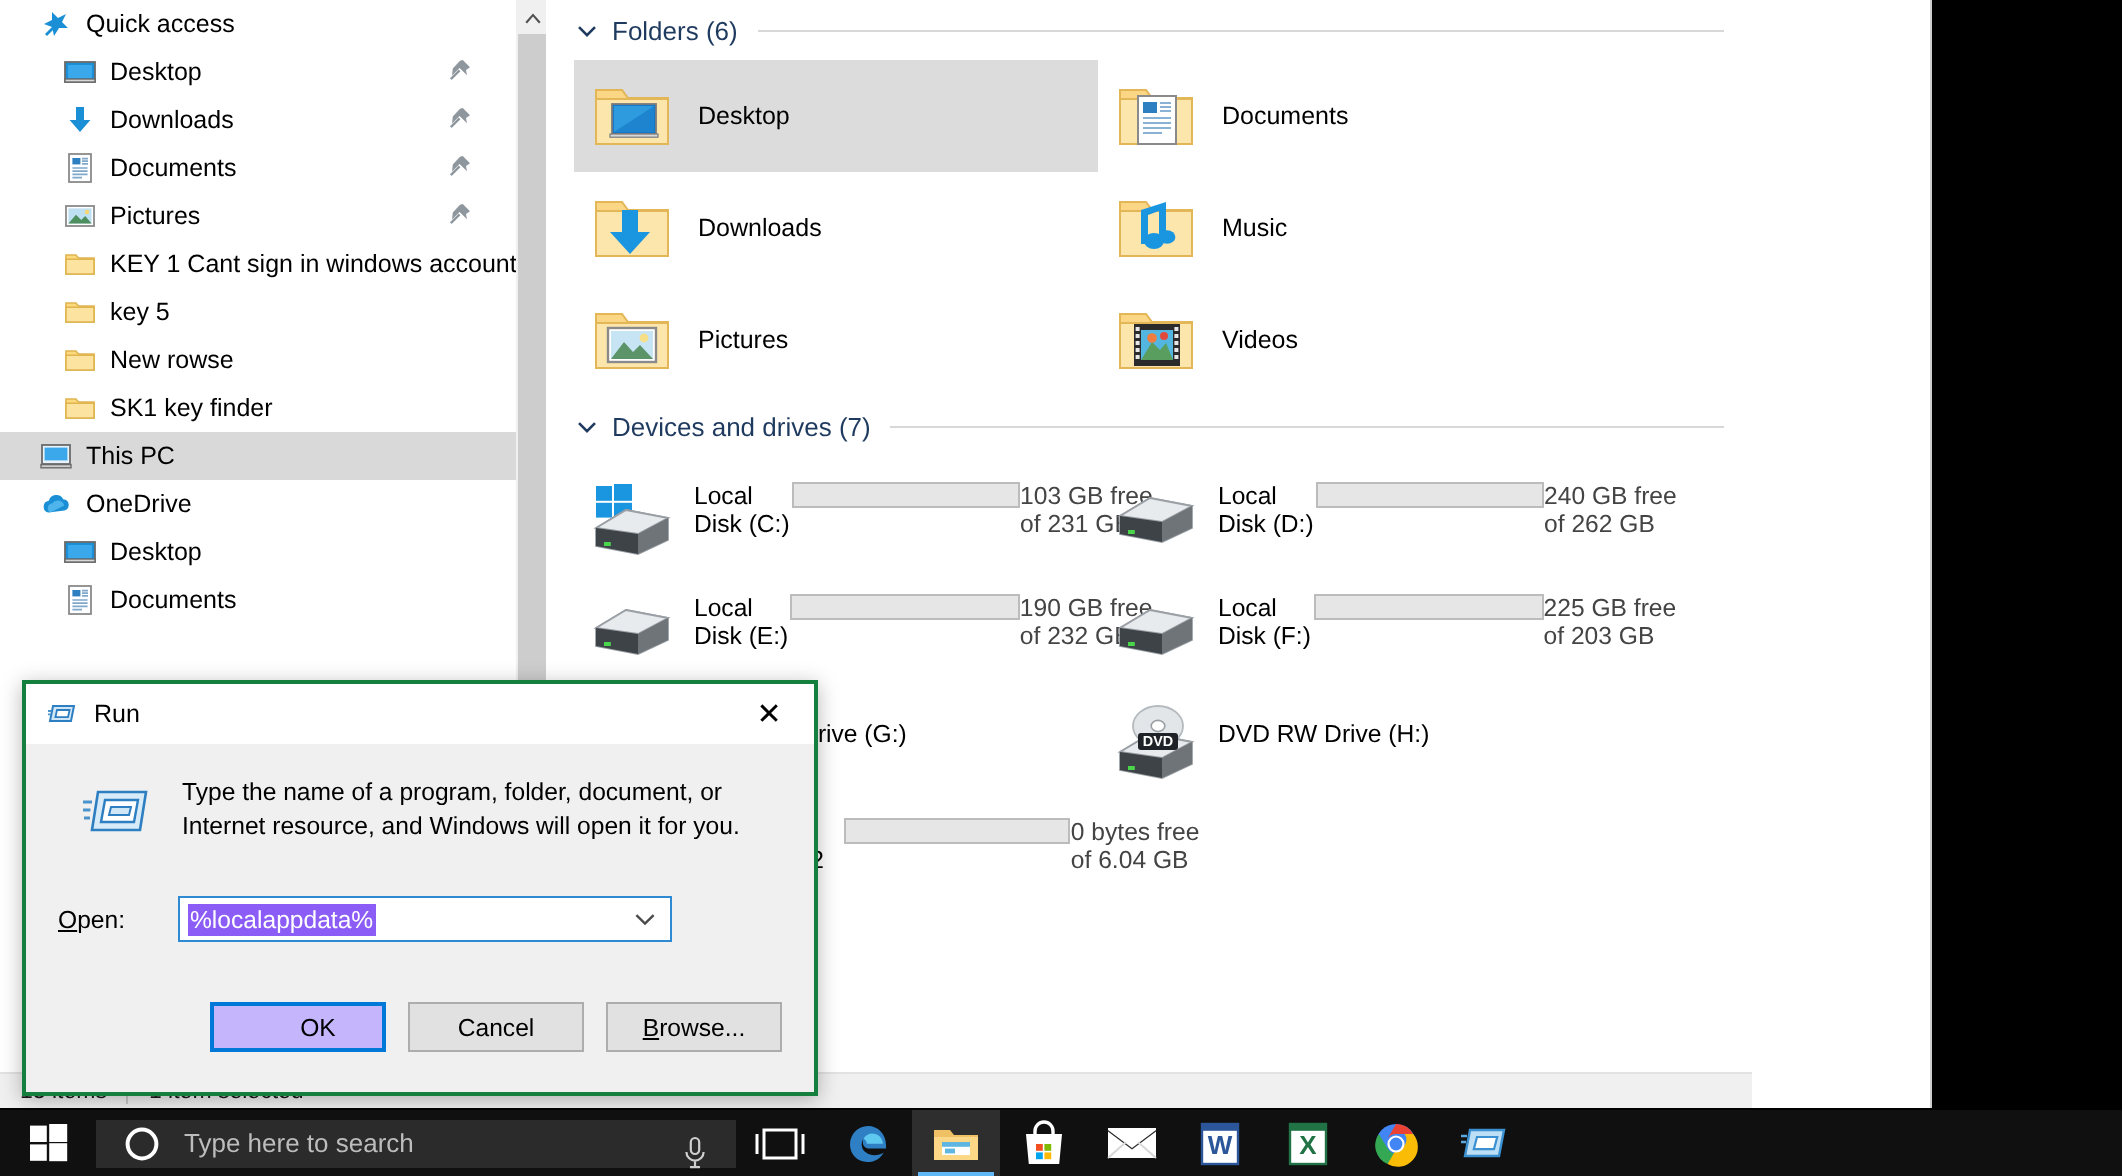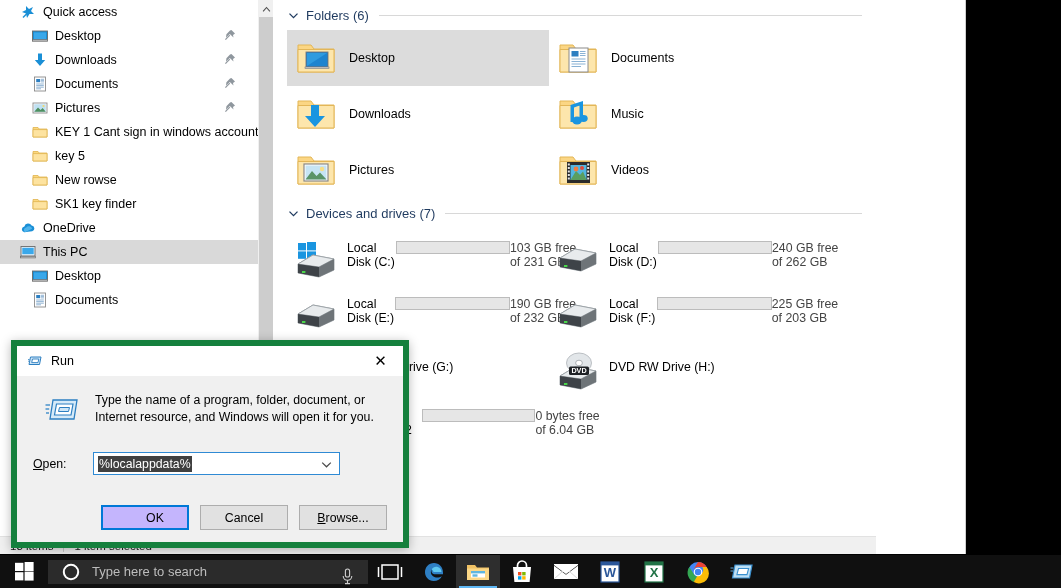--- a/index.html
+++ b/index.html
@@ -132,21 +132,21 @@
     font-size: 11.5px; color: #1a1a1a;
   }
   .statusbar .sb-cell { padding: 0 10px; }
   .statusbar .sb-sep { width: 1px; height: 12px; background: #c8c8c8; }
 
   
   .run-dialog {
     position: absolute; left: 11px; top: 340px;
     width: 398px; height: 208px;
     background: #f0f0f0;
-    border: 6px solid #15803d;
+    border: 2px solid #15803d;
     box-shadow: 0 2px 10px rgba(0,0,0,.28);
     z-index: 40;
   }
   .run-title {
     height: 30px; display: flex; align-items: center;
     background: #ffffff;
   }
   .run-title .rt-ico { width: 16px; height: 16px; margin: 0 8px 0 10px; flex: 0 0 16px; }
   .run-title .rt-text { font-size: 12.5px; color: #000; flex: 1 1 auto; }
   .run-close {
@@ -165,21 +165,21 @@
     display: flex; align-items: center; margin-top: 26px;
   }
   .run-open-row .ro-label { font-size: 12.3px; color: #000; width: 60px; }
   .run-open-row .ro-label u { text-decoration: underline; }
   .run-combo {
     position: relative; width: 247px; height: 23px;
     background: #fff; border: 1px solid #2f8ad4;
     display: flex; align-items: center;
   }
   .run-combo .ro-value {
-    font-size: 12.3px; color: #ffffff; background: #404040;
+    font-size: 12.3px; color: #ffffff; background: #8b5cf6;
     margin-left: 4px; padding: 1px 1px;
   }
   .run-combo .ro-arrow {
     position: absolute; right: 6px; top: 4px;
     width: 13px; height: 13px; color: #444;
   }
   .run-buttons {
     display: flex; justify-content: flex-end;
     gap: 11px; padding: 0 16px; margin-top: 30px;
   }
@@ -314,34 +314,34 @@
             </svg></span>
           <span class="nav-label">New rowse</span>
         </div>
         <div class="nav-item indent1">
           <span class="nav-ico"><svg width="16" height="16" viewBox="0 0 16 16">
               <path d="M1 3.5 H6 L7.2 5 H15 V13 H1 Z" fill="#fcd87f" stroke="#e0b44e" stroke-width="0.8"></path>
               <path d="M1 5.6 H15 V13 H1 Z" fill="#fde3a0" stroke="#e0b44e" stroke-width="0.8"></path>
             </svg></span>
           <span class="nav-label">SK1 key finder</span>
         </div>
-        <div class="nav-item indent0">
-          <span class="nav-ico"><svg width="16" height="16" viewBox="0 0 16 16">
-              <path d="M4.2 12.3 a3 3 0 0 1 0.2 -5.9 a3.9 3.9 0 0 1 7.2 -0.8 a2.9 2.9 0 0 1 0.6 5.7 Z" fill="#1a8fd6"></path>
-              <path d="M5 12.3 a2.6 2.6 0 0 1 1.2 -4.7 a3.3 3.3 0 0 1 5.9 1.2 Z" fill="#4fb4ec"></path>
-            </svg></span>
-          <span class="nav-label">OneDrive</span>
-        </div>
         <div class="nav-item indent0 selected">
           <span class="nav-ico"><svg width="16" height="16" viewBox="0 0 16 16">
               <rect x="1" y="2.5" width="14" height="9.5" fill="#e8f2fa" stroke="#6b6b6b" stroke-width="0.9"></rect>
               <rect x="2.3" y="3.8" width="11.4" height="6.4" fill="#3aa8ea"></rect>
               <rect x="0.5" y="12.3" width="15" height="1.6" fill="#cfcfcf" stroke="#6b6b6b" stroke-width="0.7"></rect>
             </svg></span>
           <span class="nav-label">This PC</span>
+        </div>
+        <div class="nav-item indent0">
+          <span class="nav-ico"><svg width="16" height="16" viewBox="0 0 16 16">
+              <path d="M4.2 12.3 a3 3 0 0 1 0.2 -5.9 a3.9 3.9 0 0 1 7.2 -0.8 a2.9 2.9 0 0 1 0.6 5.7 Z" fill="#1a8fd6"></path>
+              <path d="M5 12.3 a2.6 2.6 0 0 1 1.2 -4.7 a3.3 3.3 0 0 1 5.9 1.2 Z" fill="#4fb4ec"></path>
+            </svg></span>
+          <span class="nav-label">OneDrive</span>
         </div>
         <div class="nav-item indent1">
           <span class="nav-ico"><svg width="16" height="16" viewBox="0 0 16 16">
               <rect x="0.5" y="3" width="15" height="10" fill="#1a8fd6" stroke="#6b6b6b" stroke-width="0.9"></rect>
               <rect x="2" y="4.5" width="12" height="6.5" fill="#3aa8ea"></rect>
               <rect x="0.5" y="11.5" width="15" height="1.5" fill="#d8d8d8" stroke="#6b6b6b" stroke-width="0.7"></rect>
             </svg></span>
           <span class="nav-label">Desktop</span>
         </div>
         <div class="nav-item indent1">

